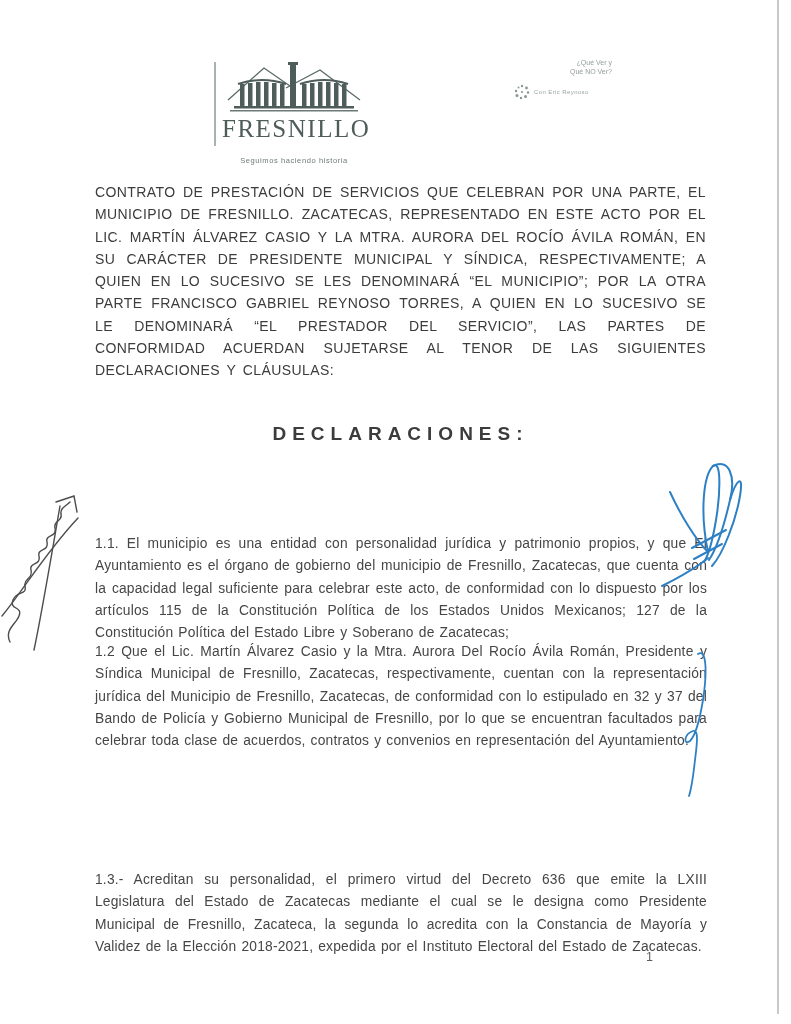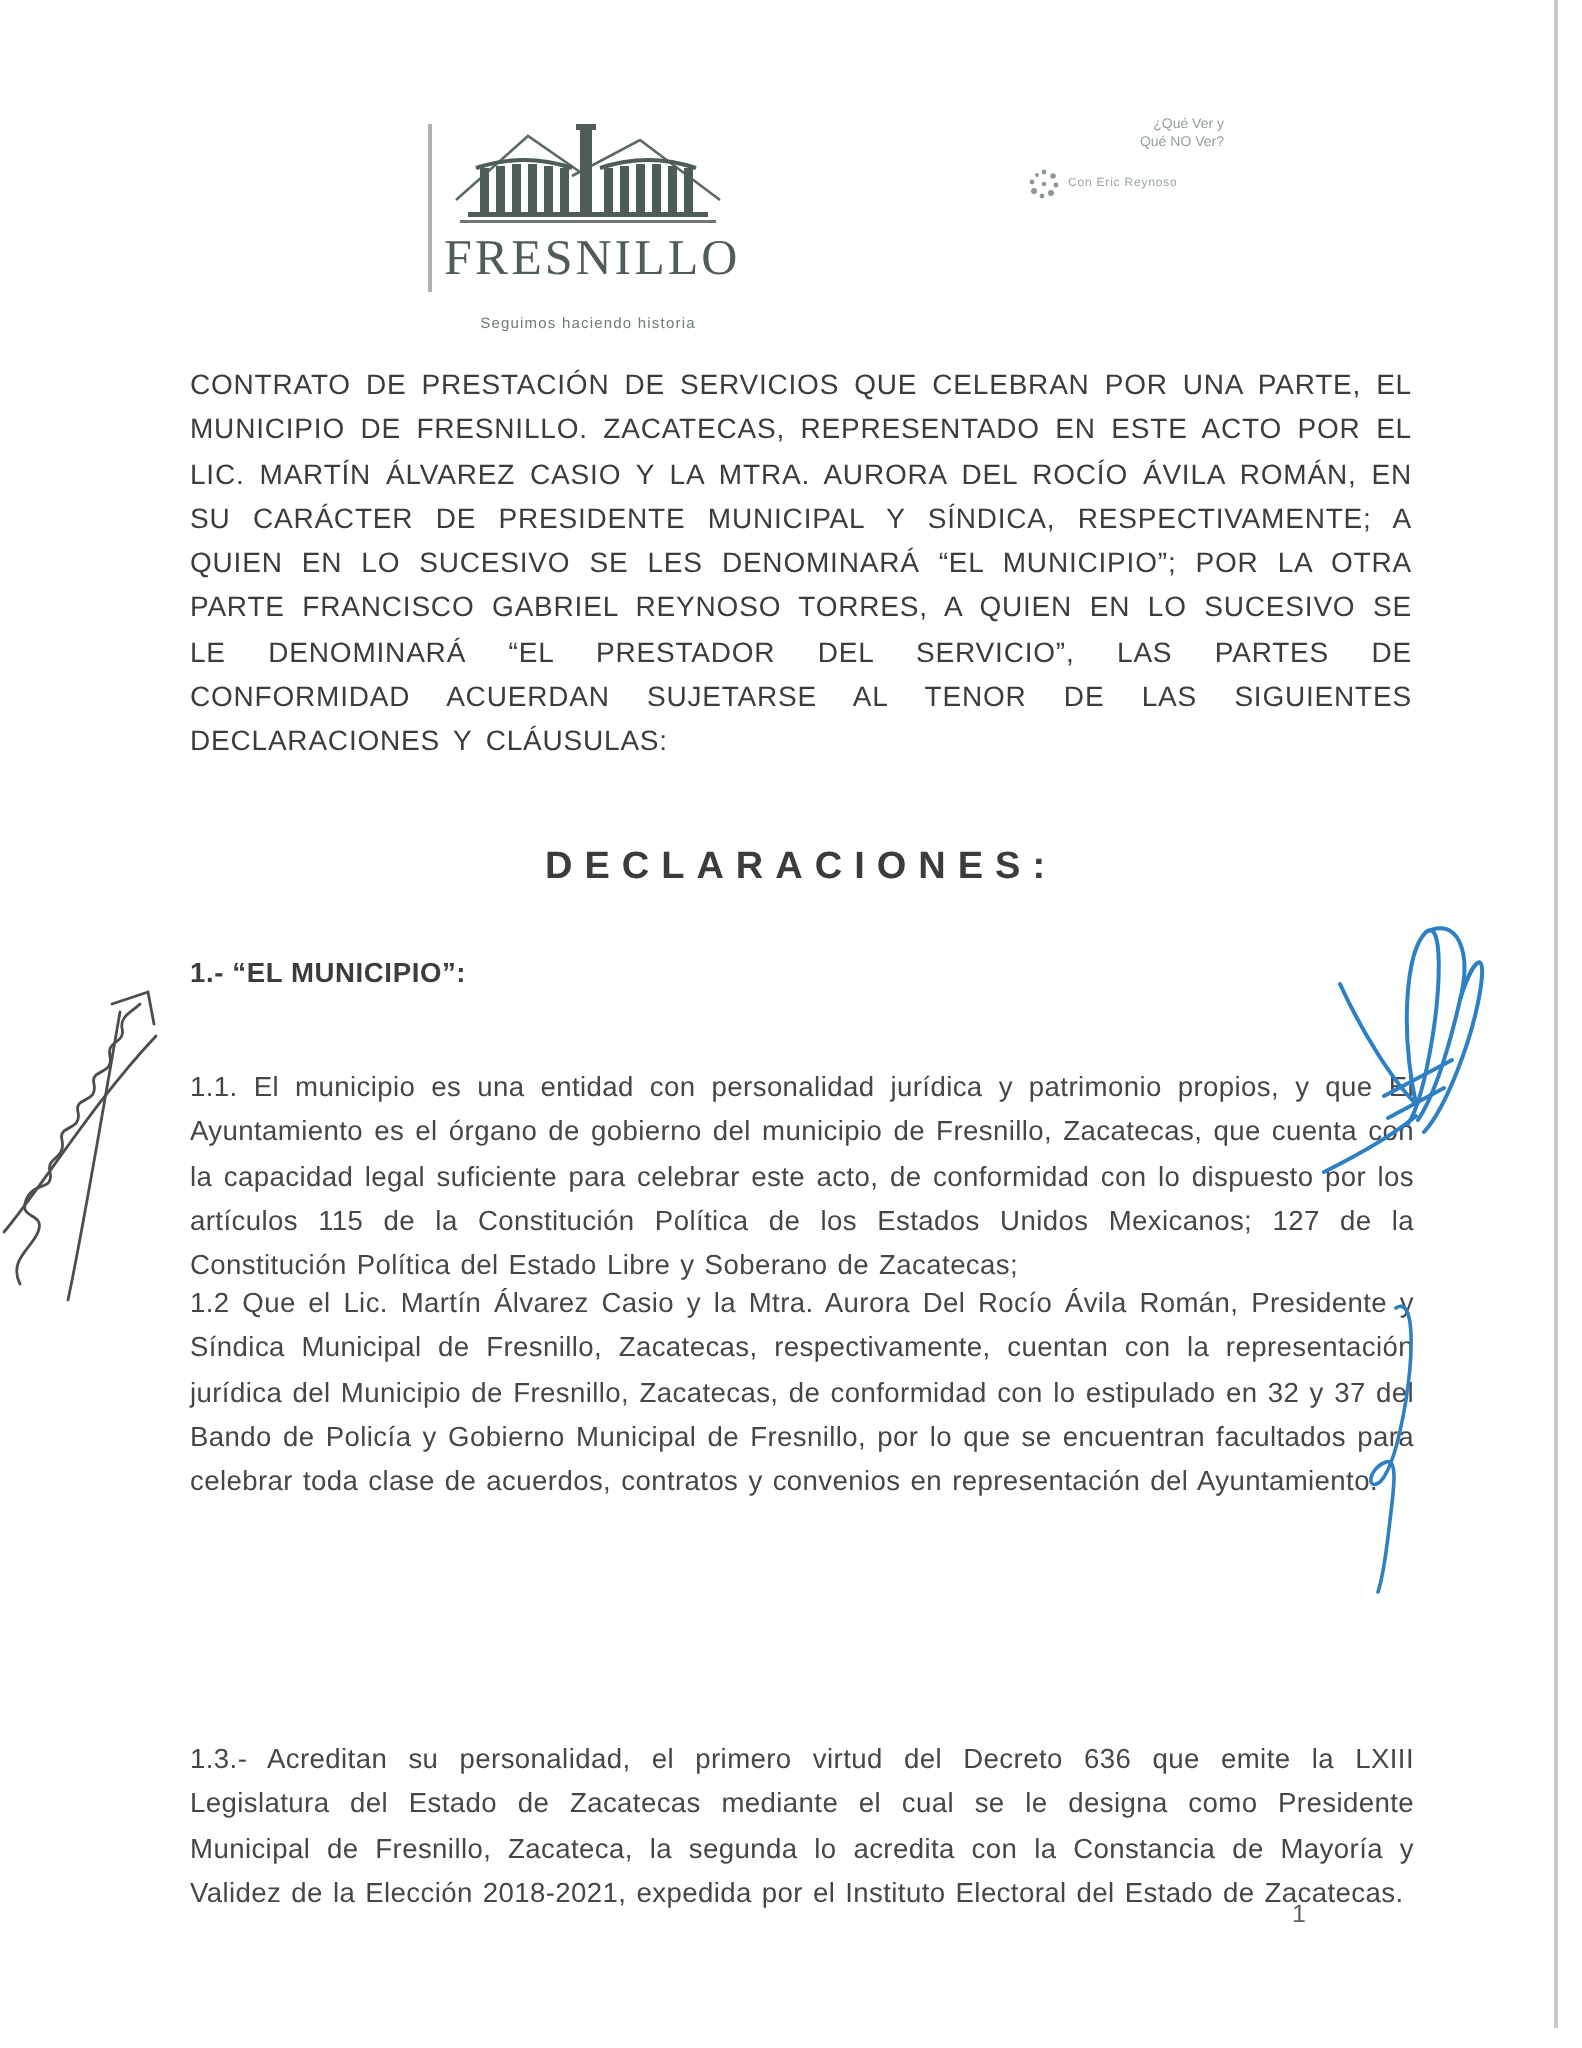--- a/index.html
+++ b/index.html
@@ -123,22 +123,20 @@
         </g>
       </svg>
       <span class="triple-caption">Con Eric Reynoso</span>
     </div>
   </div>
 
   <p class="intro"><span>CONTRATO DE PRESTACIÓN DE SERVICIOS QUE CELEBRAN POR UNA PARTE, EL MUNICIPIO DE FRESNILLO. ZACATECAS, REPRESENTADO EN ESTE ACTO POR EL LIC. MARTÍN ÁLVAREZ CASIO Y LA MTRA. AURORA DEL ROCÍO ÁVILA ROMÁN, EN SU CARÁCTER DE PRESIDENTE MUNICIPAL Y SÍNDICA, RESPECTIVAMENTE; A QUIEN EN LO SUCESIVO SE LES DENOMINARÁ </span><span class="b">“EL MUNICIPIO”</span><span>; POR LA OTRA PARTE FRANCISCO GABRIEL REYNOSO TORRES, A QUIEN EN LO SUCESIVO SE LE DENOMINARÁ </span><span class="b">“EL PRESTADOR DEL SERVICIO”</span><span>, LAS PARTES DE CONFORMIDAD ACUERDAN SUJETARSE AL TENOR DE LAS SIGUIENTES DECLARACIONES Y CLÁUSULAS:</span></p>
 
   <div class="decl-heading">DECLARACIONES:</div>
 
-  <div class="sec-title"><span>1.-</span>
-    <span>“EL MUNICIPIO”:</span></div>
 
   <p class="clause clause-11"><span class="b">1.1.</span><span> El municipio es una entidad con personalidad jurídica y patrimonio propios, y que El Ayuntamiento es el órgano de gobierno del municipio de Fresnillo, Zacatecas, que cuenta con la capacidad legal suficiente para celebrar este acto, de conformidad con lo dispuesto por los artículos 115 de la Constitución Política de los Estados Unidos Mexicanos; 127 de la Constitución Política del Estado Libre y Soberano de Zacatecas;</span></p>
 
   <p class="clause clause-12"><span class="b">1.2</span><span>  Que el Lic. Martín Álvarez Casio y la Mtra. Aurora Del Rocío Ávila Román, Presidente y Síndica Municipal de Fresnillo, Zacatecas, respectivamente, cuentan con la representación jurídica del Municipio de Fresnillo, Zacatecas, de conformidad con lo estipulado en  32 y 37 del Bando de Policía y Gobierno Municipal de Fresnillo, por lo que se encuentran facultados para celebrar toda clase de acuerdos, contratos y convenios en representación del Ayuntamiento.</span></p>
 
   <p class="clause clause-13"><span class="b">1.3.-</span><span> Acreditan su personalidad, el primero virtud del Decreto 636 que emite la LXIII Legislatura del Estado de Zacatecas mediante el cual se le designa como Presidente Municipal de Fresnillo, Zacateca, la segunda lo acredita con la Constancia de Mayoría y Validez de la Elección 2018-2021, expedida por el Instituto Electoral del Estado de Zacatecas.</span></p>
 
   <svg class="sig-left" width="84" height="162" viewBox="0 0 84 162">
     <g fill="none" stroke="#4d4d4d" stroke-width="1.4" stroke-linecap="round">
       <path d="M10,152 C4,140 16,134 19,126 C23,116 9,120 13,110 C17,100 27,106 25,96 C23,88 33,90 31,80 C29,72 41,76 39,66 C37,58 49,62 47,52 C45,44 57,48 55,38 C53,30 63,32 61,24 C60,18 66,16 70,12"></path>

